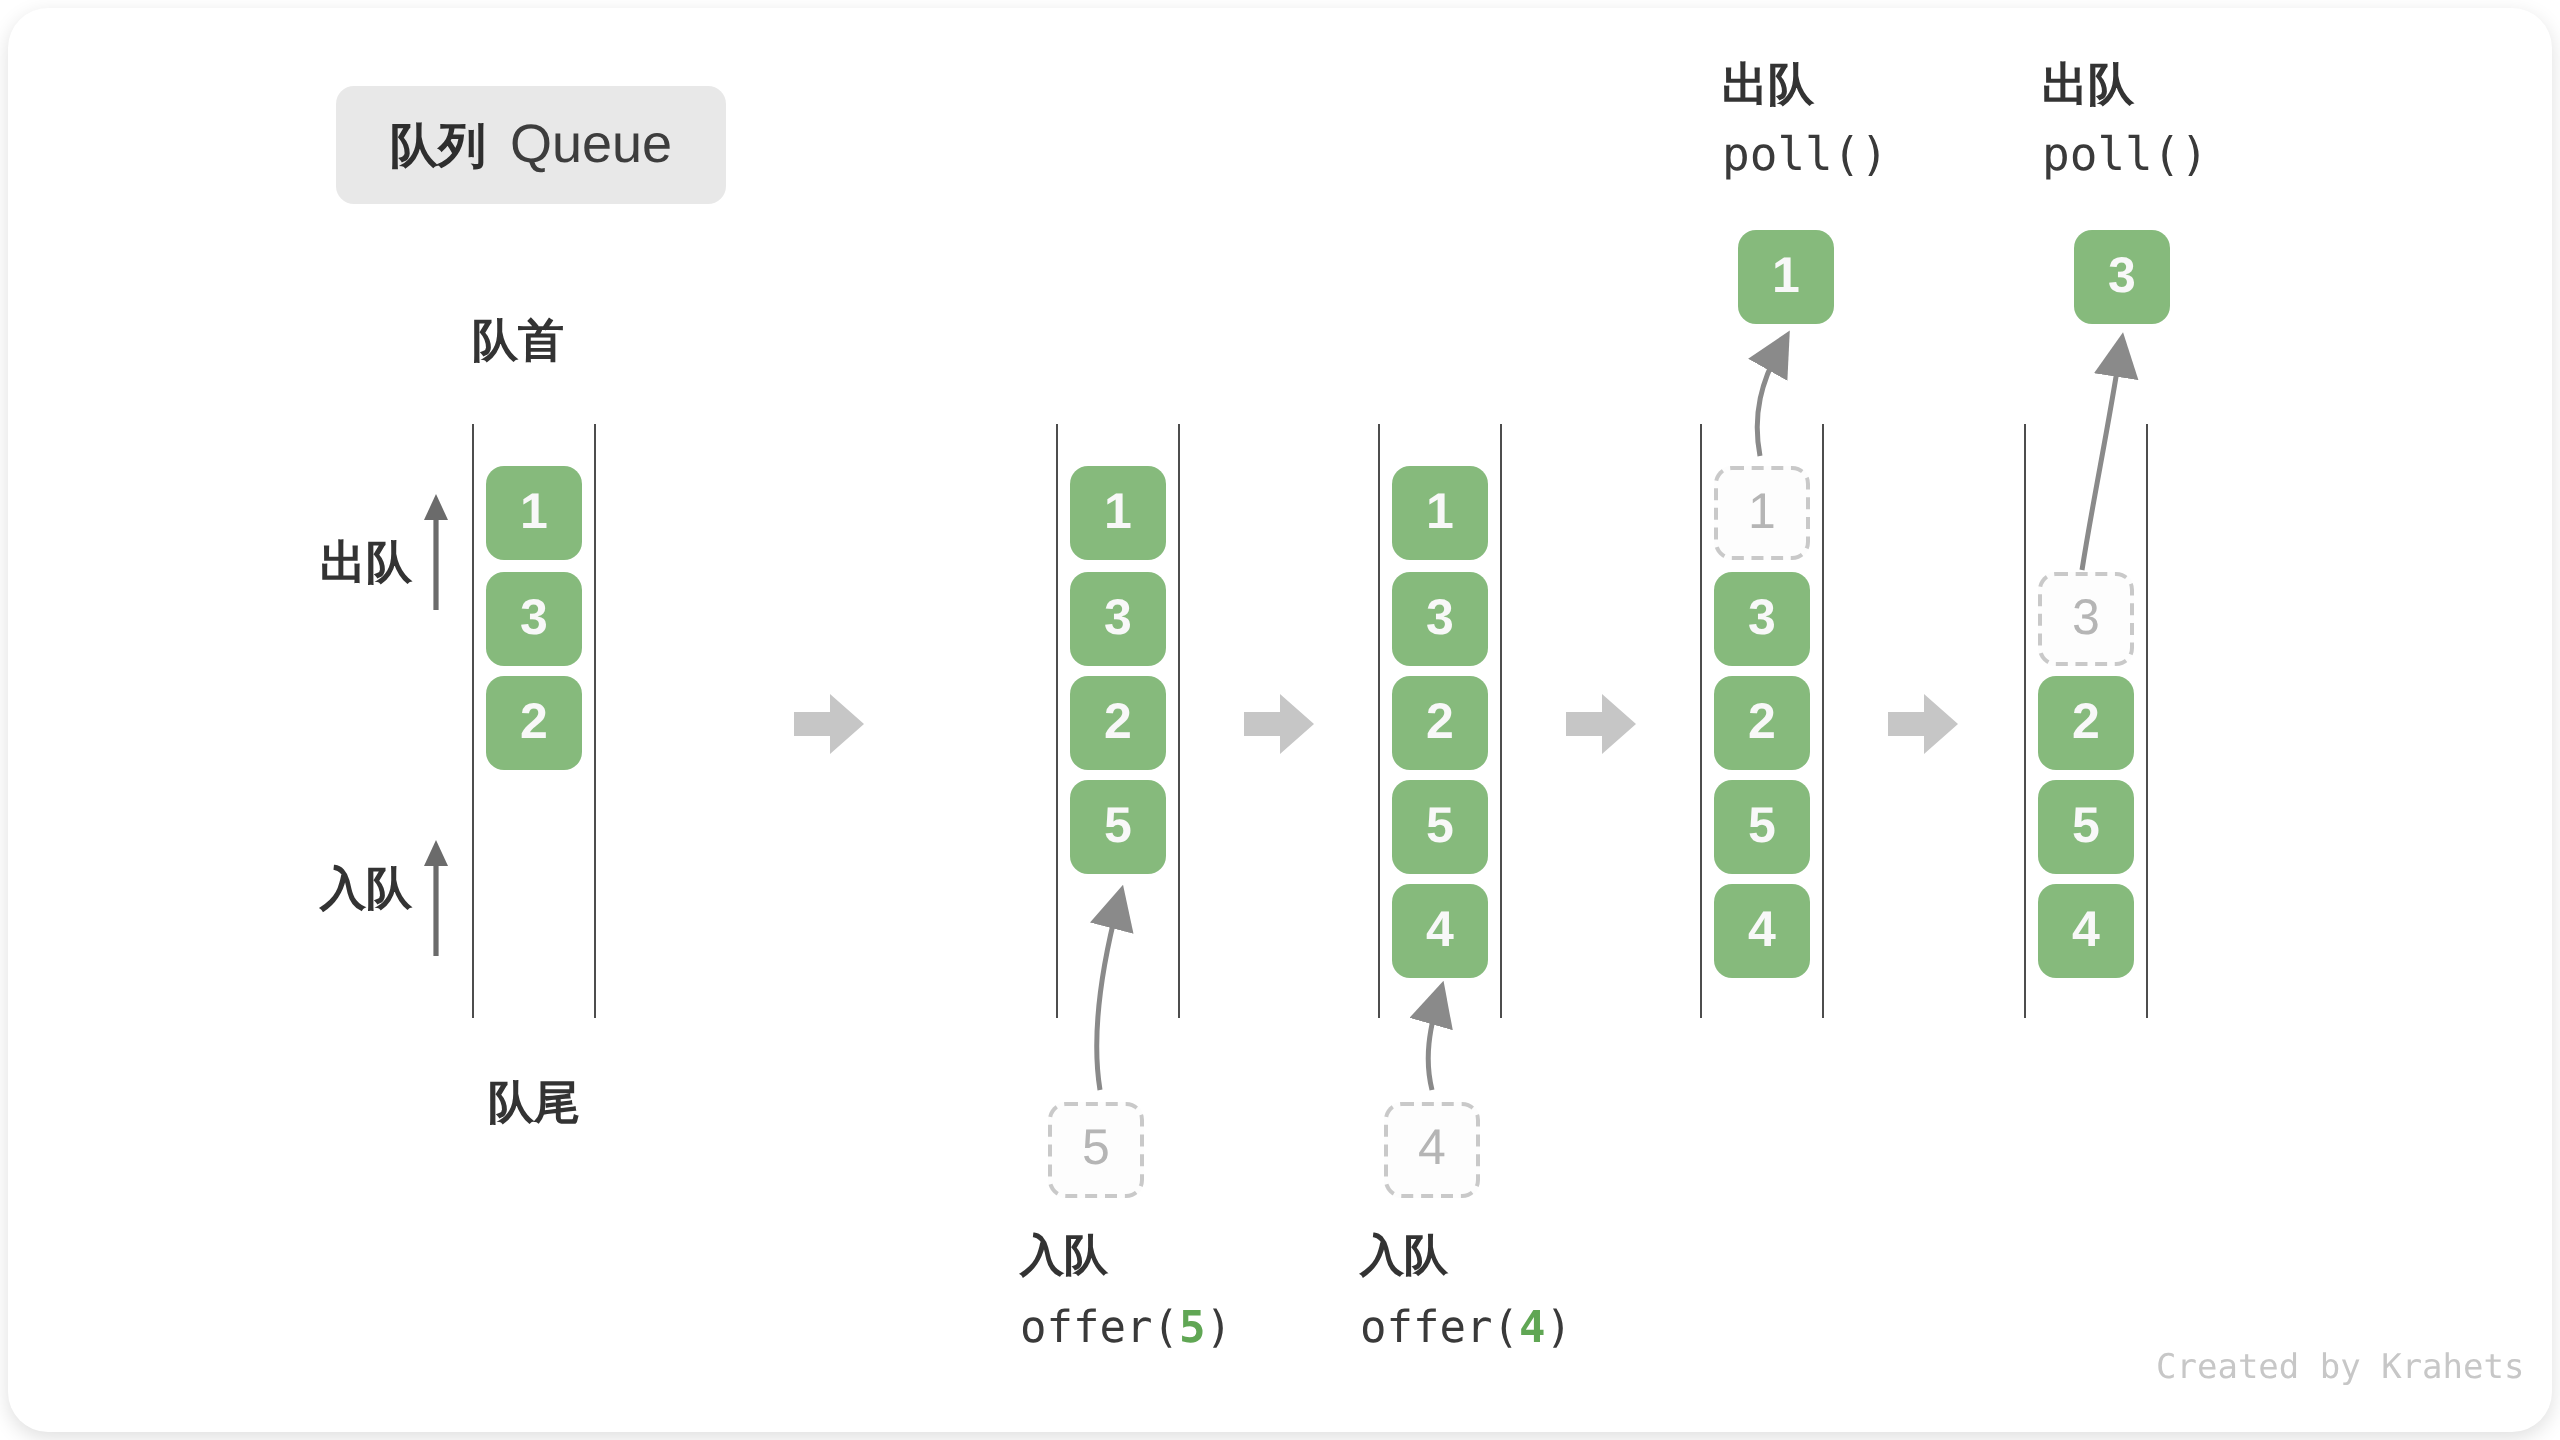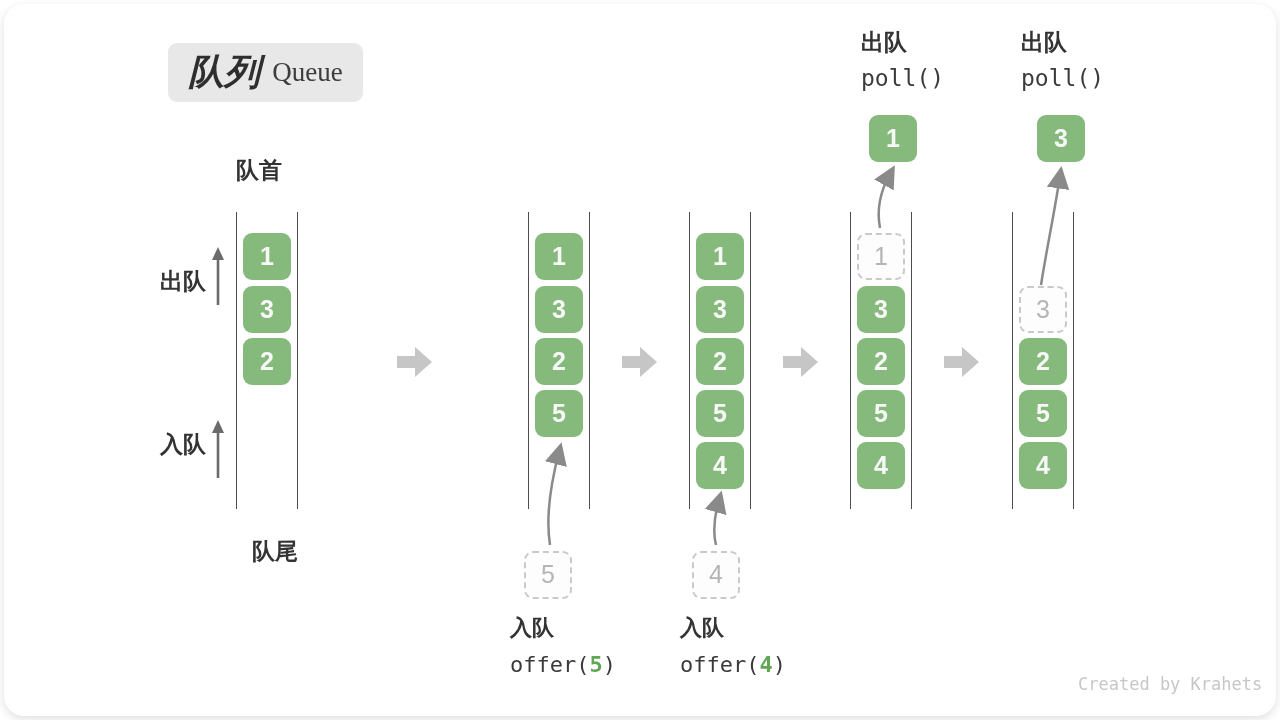--- a/index.html
+++ b/index.html
@@ -12,27 +12,27 @@
     position:relative; width:1272px; height:712px; margin:4px;
     background:#ffffff; border-radius:20px;
     box-shadow:0 3px 10px rgba(0,0,0,0.13);
   }
   
   .badge {
     position:absolute; left:164px; top:39px; width:195px; height:59px;
     background:#e8e8e8; border-radius:9px;
     display:flex; align-items:center; justify-content:center; gap:12px;
   }
-  .badge-zh { font-size:36px; font-weight:bold; color:#2e2e2e;font-style:italic; }
-  .badge-en { font-size:27px; color:#3d3d3d; font-family:Liberation Serif, serif; }
+  .badge-zh { font-size:24px; font-weight:bold; color:#2e2e2e; }
+  .badge-en { font-size:27px; color:#3d3d3d; font-family:Liberation Sans, sans-serif; }
 
   
   .lbl { position:absolute; font-weight:bold; color:#333; font-size:23px; }
   .lbl-front { left:232px; top:151px; width:62px; text-align:left; }
-  .lbl-rear  { left:232px; top:532px; width:62px; text-align:right; }
+  .lbl-rear  { left:232px; top:532px; width:62px; text-align:center; }
   .lbl-deq   { left:156px; top:262px; }
   .lbl-enq   { left:156px; top:425px; }
   .side-arrow { position:absolute; width:20px; height:64px; }
   .side-arrow.deq { left:204px; top:241px; }
   .side-arrow.enq { left:204px; top:414px; }
 
   
   .qcol {
     position:absolute; top:208px; width:62px; height:297px;
     border-left:1.5px solid #4d4d4d; border-right:1.5px solid #4d4d4d;

